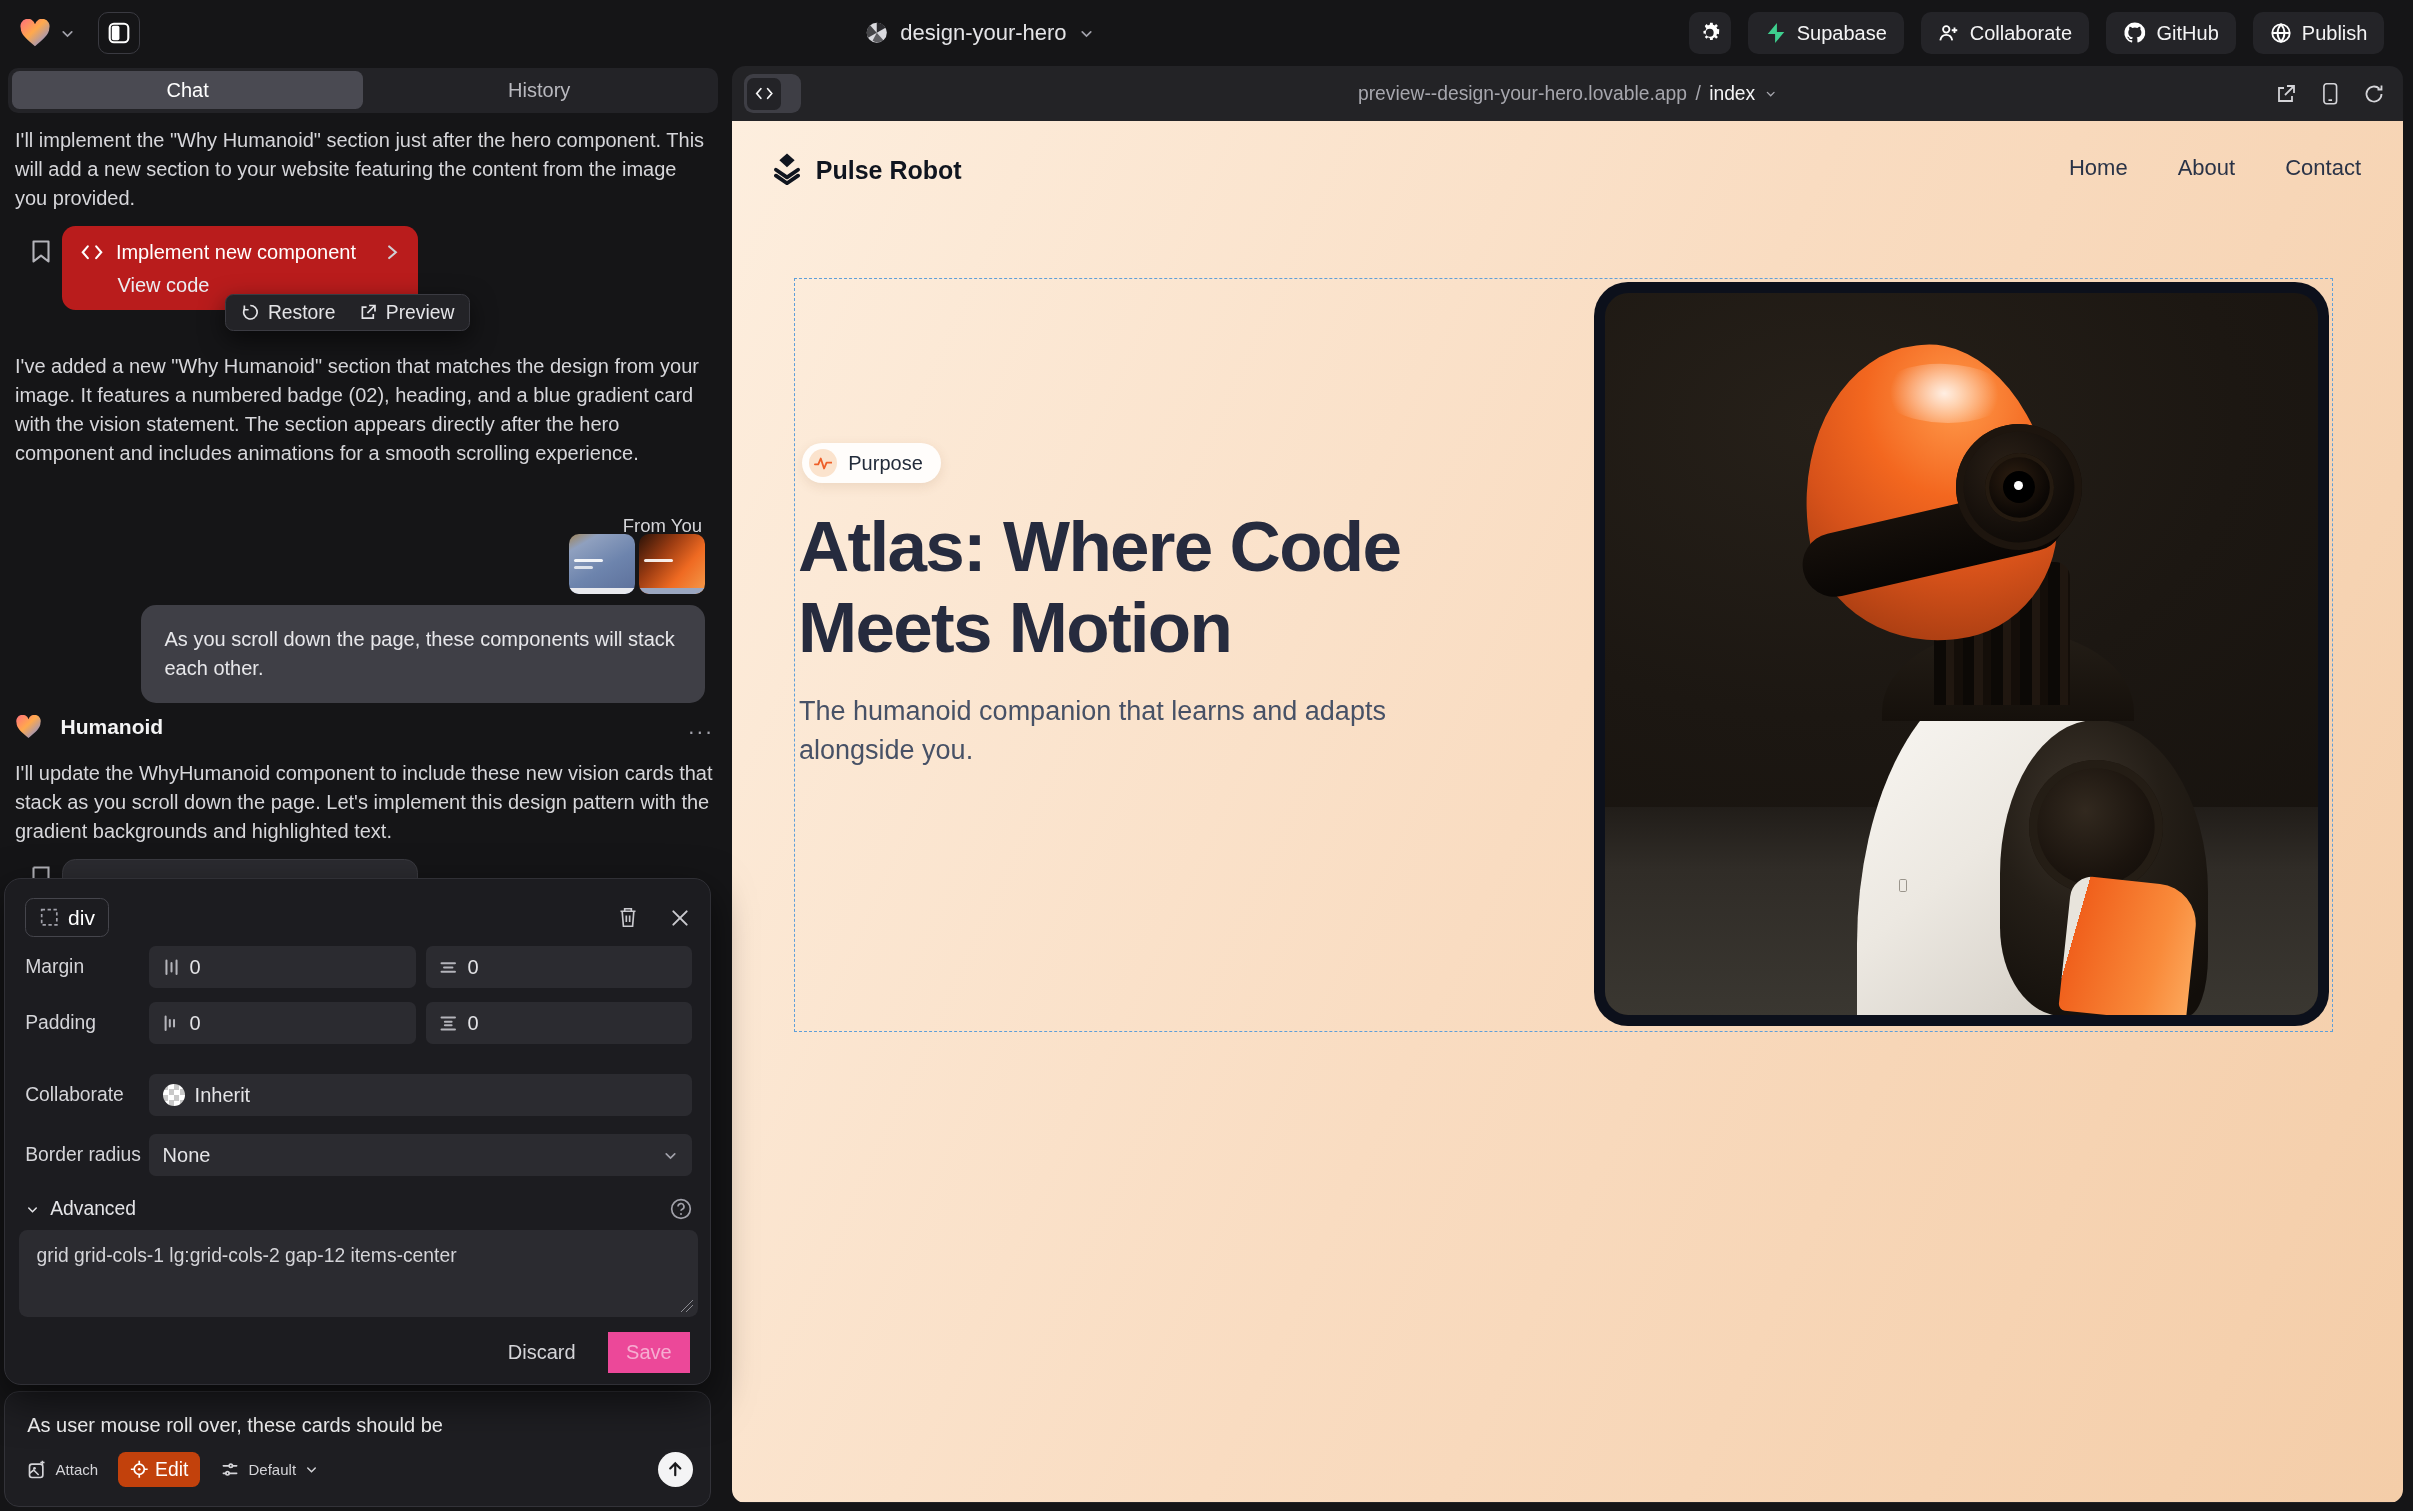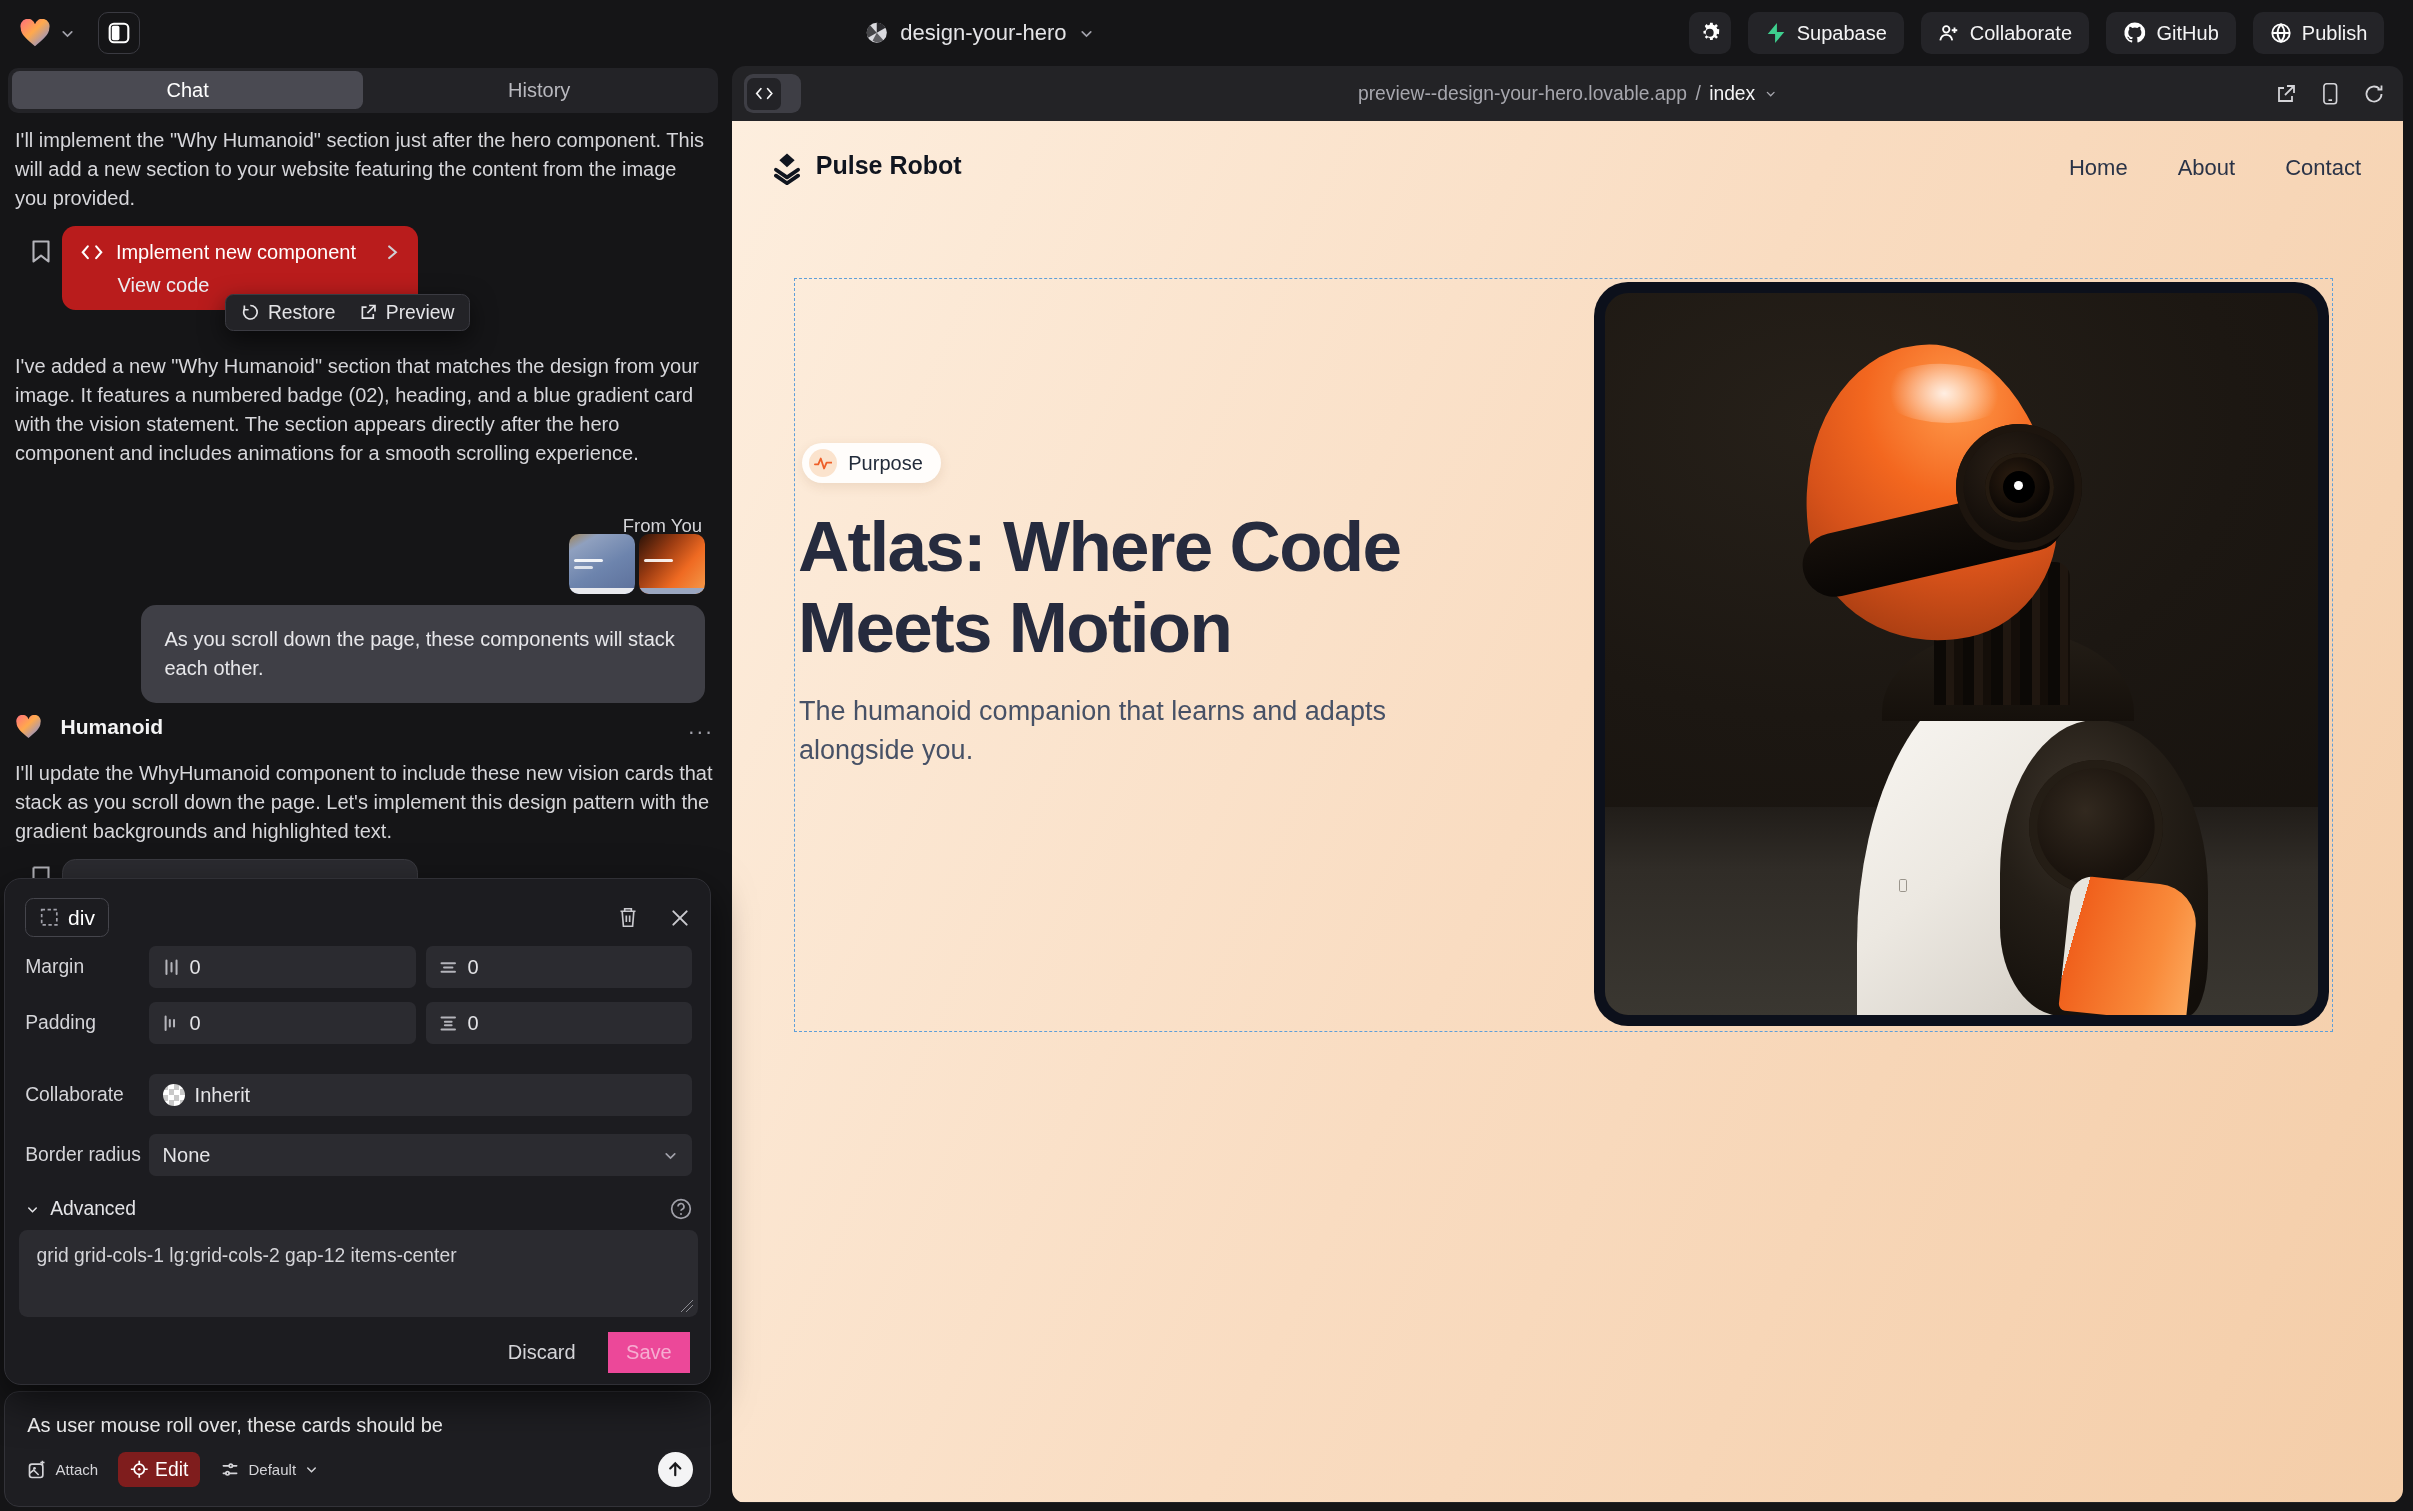--- a/index.html
+++ b/index.html
@@ -79,35 +79,35 @@
     linear-gradient(135deg,transparent 0 50%,#8a8a90 50% 56%,transparent 56% 70%,#8a8a90 70% 76%,transparent 76%);}
   .insp-foot{position:absolute;right:20px;top:453px;display:flex;align-items:center;gap:32px;}
   .discard{font-size:20px;color:#d4d4d8;}
   .save{background:#ec4899;border-radius:0;padding:9.2px 18.5px;font-size:20px;color:rgba(255,255,255,.55);}
 
   
   .composer{position:absolute;left:4.2px;top:1325px;width:707px;height:116px;background:#1e1e22;border:1.7px solid #333339;border-radius:15px;padding:22px 22px 0 22px;}
   .composer .text{font-size:20px;color:#f4f4f5;}
   .comp-tools{position:absolute;left:22px;right:17px;top:60px;display:flex;align-items:center;gap:20px;}
   .tool{display:flex;align-items:center;gap:8.4px;font-size:15px;color:#d4d4d8;}
-  .edit-pill{display:flex;align-items:center;gap:6.7px;background:#7f1d1d;color:#ffffff;border-radius:7.6px;padding:6.7px 11.8px;font-size:19.3px;}
+  .edit-pill{display:flex;align-items:center;gap:6.7px;background:#c2410c;color:#ffffff;border-radius:7.6px;padding:6.7px 11.8px;font-size:19.3px;}
   .send{margin-left:auto;width:35px;height:35px;border-radius:50%;background:#f4f4f5;display:flex;align-items:center;justify-content:center;color:#1a1a1c;}
 
   
   .preview{position:absolute;left:732px;top:66px;width:1671px;height:1437px;background:#232326;border-radius:13.4px;overflow:hidden;}
   .pv-bar{position:absolute;left:0;top:0;width:100%;height:55px;}
   .code-toggle{position:absolute;left:11.8px;top:8.4px;width:57px;height:39px;background:#3e3e45;border-radius:9.2px;}
   .code-chip{position:absolute;left:3.4px;top:3.4px;width:34px;height:32px;background:#232327;border-radius:6.7px;display:flex;align-items:center;justify-content:center;color:#f4f4f5;}
   .pv-url{position:absolute;left:0;right:0;top:0;height:55px;display:flex;align-items:center;justify-content:center;gap:8.4px;font-size:19.3px;color:#a6a6ad;}
   .pv-url .page{color:#f4f4f5;}
   .pv-icons{position:absolute;right:18.5px;top:0;height:55px;display:flex;align-items:center;gap:23.5px;color:#d4d4d8;}
 
   .site{position:absolute;left:0;top:55px;width:1671px;height:1381px;background:linear-gradient(115deg,#fdeede 0%,#f9dcc1 48%,#f4cda8 100%);overflow:hidden;}
   .site-head{position:absolute;left:0;top:0;width:100%;height:94px;display:flex;align-items:center;padding:0 42px 0 38px;}
-  .brand{display:flex;align-items:flex-start;gap:11.8px;font-size:25px;font-weight:bold;color:#10151f;}
+  .brand{display:flex;align-items:flex-end;gap:11.8px;font-size:25px;font-weight:bold;color:#10151f;}
   .site-nav{margin-left:auto;display:flex;gap:50px;font-size:22px;color:#2a3347;}
   .selection{position:absolute;left:62px;top:157px;width:1539px;height:754px;border:1.7px dashed #5f9fd9;}
 
   .badge{position:absolute;left:70px;top:322px;height:40px;background:#fffdfb;border-radius:20px;display:flex;align-items:center;gap:11px;padding:0 18.5px 0 6.7px;box-shadow:0 3.4px 11.8px rgba(120,70,30,.12);}
   .badge .bic{width:28.6px;height:28.6px;border-radius:50%;background:#fbe3cd;display:flex;align-items:center;justify-content:center;}
   .badge .blab{font-size:20px;color:#222b3a;}
   .h1{position:absolute;left:66px;top:385px;font-size:71px;line-height:81px;font-weight:bold;letter-spacing:-1.7px;color:#262b3e;}
   .sub{position:absolute;left:67px;top:571px;font-size:27px;line-height:39px;color:#475166;}
   .cta{position:absolute;left:67px;top:686px;height:64px;background:#ee6a2d;border-radius:32px;display:flex;align-items:center;gap:11.8px;padding:0 32px;font-size:23px;color:#ffffff;}
 

